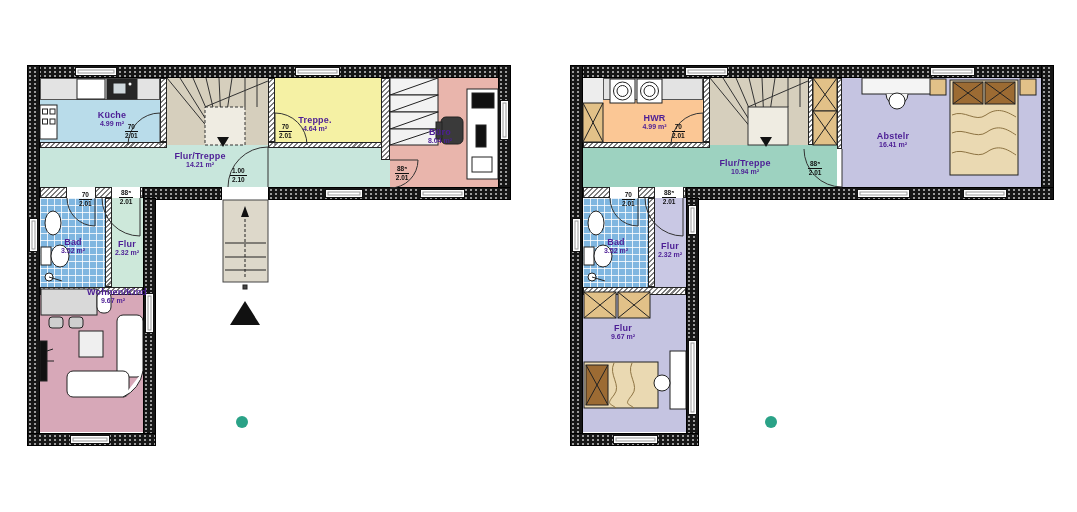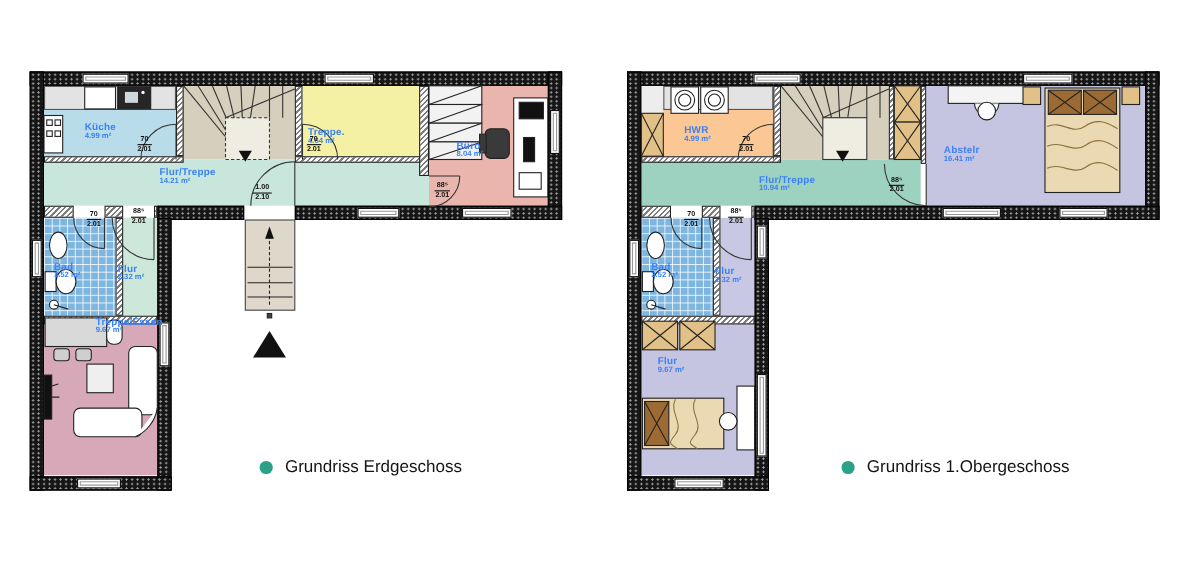--- a/index.html
+++ b/index.html
@@ -11,21 +11,21 @@
         background-image:radial-gradient(circle at 2px 2px,#9a9a9a 0.9px,transparent 1.1px);
         background-size:5px 4px;border:1px solid #000;}
   .hatch{background:repeating-linear-gradient(135deg,#fdfdfd 0 2px,#7e7e7e 2px 3.5px);
          border:1px solid #222;}
   .window{background:#fff;border:1px solid #111;box-shadow:inset 0 0 0 1.5px #fff,inset 0 0 0 2.5px #999;}
   .room{border:0;}
   .tile{background-color:#7fb6e0;
         background-image:linear-gradient(rgba(255,255,255,.8) 1px,transparent 1px),
                          linear-gradient(90deg,rgba(255,255,255,.8) 1px,transparent 1px);
         background-size:7px 7px;}
-  .room-label{position:absolute;color:#3b82f6;line-height:1.15;pointer-events:none;}
+  .room-label{position:absolute;text-align:center;color:#4c1d95;line-height:1.15;pointer-events:none;}
   .rname{font-size:9px;font-weight:bold;letter-spacing:.2px;}
   .rarea{font-size:7px;font-weight:bold;}
   .door-label{position:absolute;text-align:center;color:#101010;}
   .dw{display:block;font-size:6.5px;font-weight:bold;border-bottom:1px solid #101010;padding:0 2px;line-height:1.25;}
   .dh{display:block;font-size:6.5px;font-weight:bold;line-height:1.25;}
   .caption{position:absolute;display:flex;align-items:center;gap:11px;}
   .cap-dot{width:12px;height:12px;border-radius:50%;background:#2aa287;}
   .cap-text{font-size:15.5px;color:#141414;}
   svg{position:absolute;left:0;top:0;}
 </style>
@@ -197,21 +197,21 @@
     </div>
     <div class="room-label" style="left:22px;top:172px;width:48px">
       <div class="rname">Bad</div>
       <div class="rarea">3.52 m²</div>
     </div>
     <div class="room-label" style="left:80px;top:174px;width:40px">
       <div class="rname">Flur</div>
       <div class="rarea">2.32 m²</div>
     </div>
     <div class="room-label" style="left:60px;top:222px;width:52px">
-      <div class="rname">Treppe/Essen</div>
+      <div class="rname">Wohnen/Kind</div>
       <div class="rarea">9.67 m²</div>
     </div>
 
     <div class="door-label" style="left:98px;top:58px">
       <span class="dw">70</span>
         <span class="dh">2.01</span>
     </div>
     <div class="door-label" style="left:252px;top:58px">
       <span class="dw">70</span>
         <span class="dh">2.01</span>
@@ -411,20 +411,18 @@
         <span class="dh">2.01</span>
     </div>
     <div class="door-label" style="left:92px;top:124px">
       <span class="dw">88⁵</span>
         <span class="dh">2.01</span>
     </div>
   </div>
 
   <div class="caption" style="left:236px;top:416px">
     <span class="cap-dot"></span>
-    <span class="cap-text">Grundriss Erdgeschoss</span>
   </div>
   <div class="caption" style="left:765px;top:416px">
     <span class="cap-dot"></span>
-    <span class="cap-text">Grundriss 1.Obergeschoss</span>
   </div>
 
 </div>
 
 </body></html>

